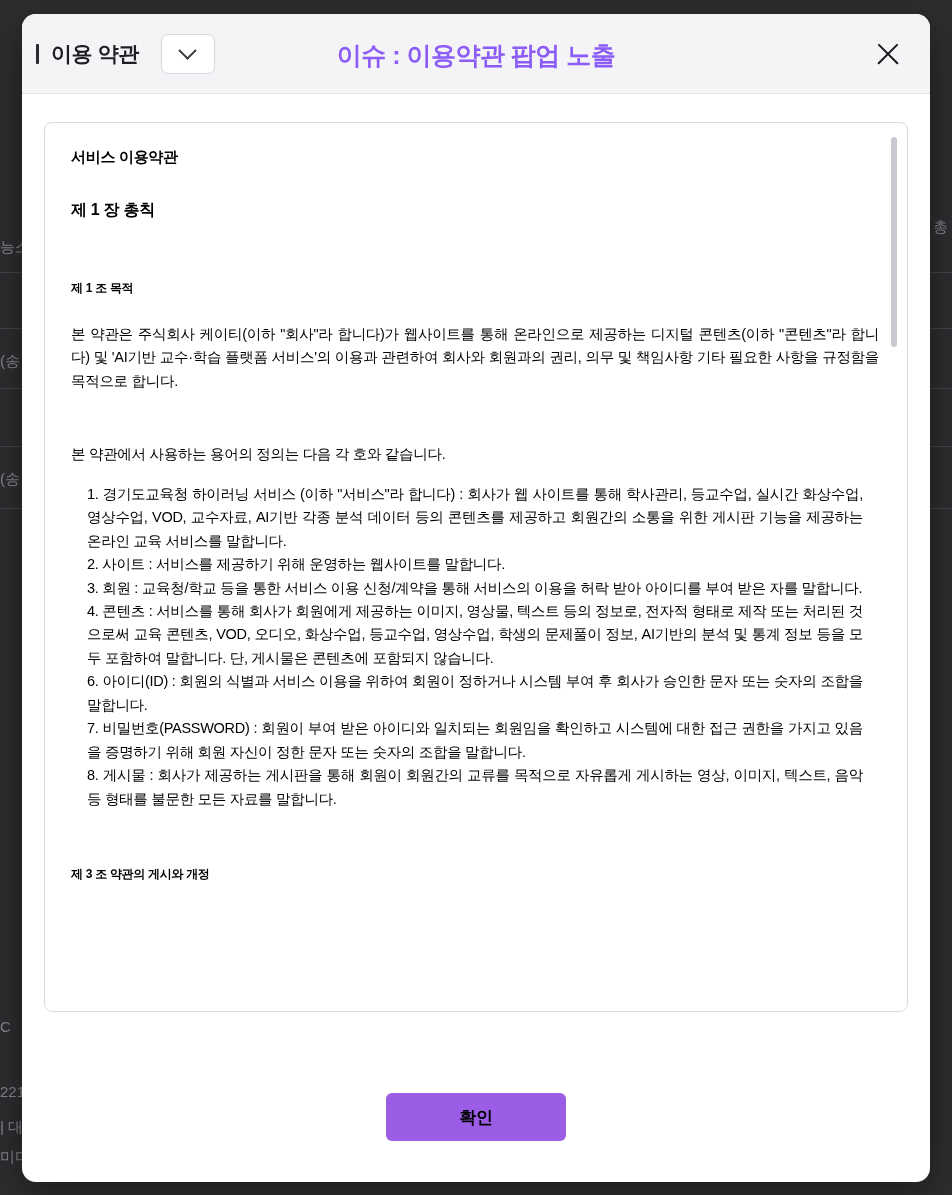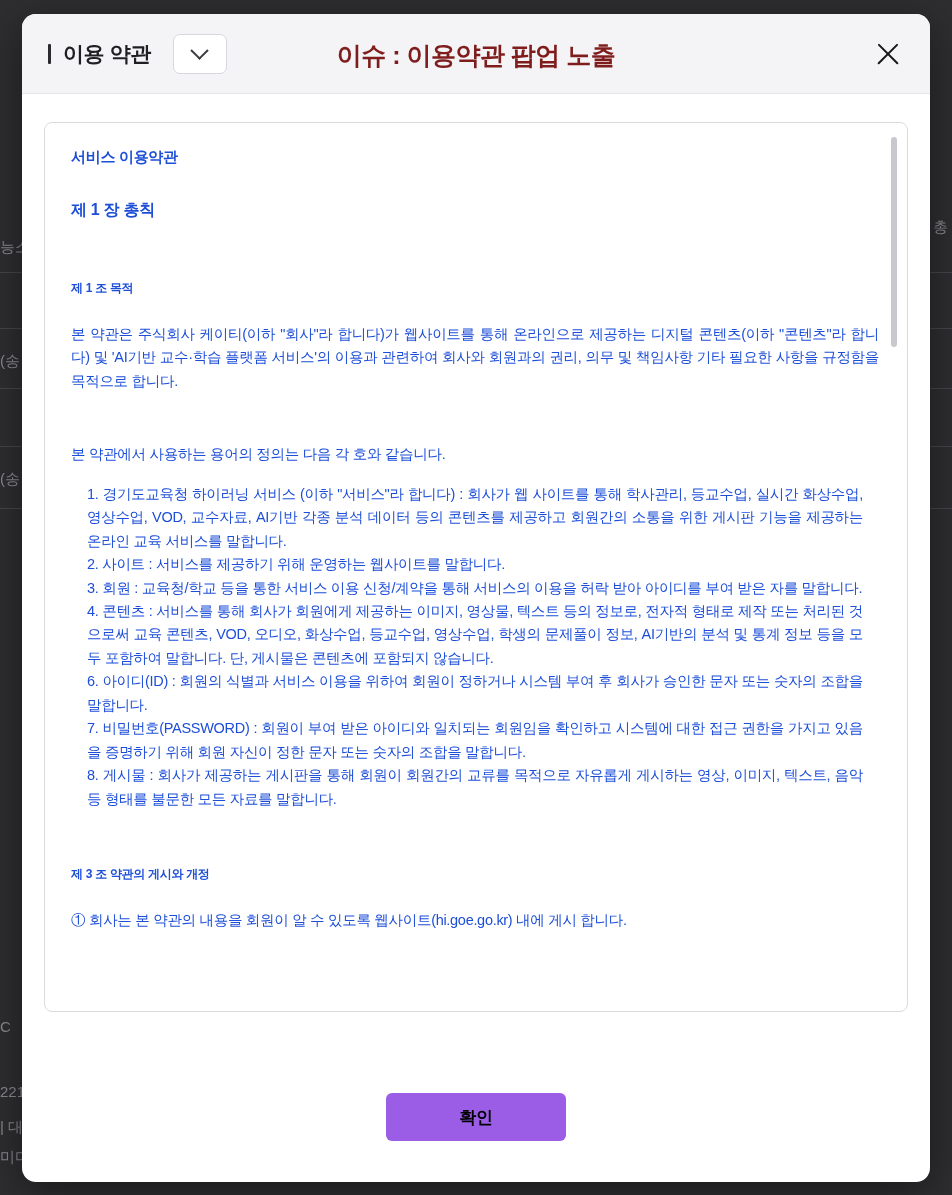--- a/index.html
+++ b/index.html
@@ -76,21 +76,21 @@
     flex-direction: column;
   }
 
   .modal-header {
     position: relative;
     height: 80px;
     background: #f4f3f6;
     border-bottom: 1px solid #e7e5ec;
     display: flex;
     align-items: center;
-    padding: 0 26px;
+    padding: 0 14px;
     box-sizing: border-box;
     flex: 0 0 auto;
   }
 
   .header-bar {
     width: 3px;
     height: 20px;
     background: #2b2b2f;
     margin-right: 12px;
     border-radius: 1px;
@@ -123,21 +123,21 @@
     border-bottom: 2px solid #3a3a40;
     transform: rotate(45deg) translate(-2px, -2px);
   }
 
   .issue-label {
     position: absolute;
     left: 50%;
     transform: translateX(-50%);
     top: 50%;
     margin-top: -15px;
-    color: #7f1d1d;
+    color: #8b5cf6;
     font-size: 25px;
     font-weight: bold;
     letter-spacing: -0.5px;
     white-space: nowrap;
   }
 
   .close-btn {
     position: absolute;
     right: 26px;
     top: 50%;
@@ -174,21 +174,21 @@
     border-radius: 8px;
     box-sizing: border-box;
     padding: 22px 28px 22px 26px;
     overflow: hidden;
     background: #fff;
   }
 
   .terms-content {
     font-size: 14.5px;
     line-height: 1.62;
-    color: #1d4ed8;
+    color: #000000;
     letter-spacing: -0.3px;
   }
 
   .t-title {
     font-weight: bold;
     font-size: 15px;
     margin: 0 0 28px 0;
   }
   .t-chapter {
     font-weight: bold;
@@ -316,21 +316,20 @@
             <li>3. 회원 : 교육청/학교 등을 통한 서비스 이용 신청/계약을 통해 서비스의 이용을 허락 받아 아이디를 부여 받은 자를 말합니다.</li>
             <li>4. 콘텐츠 : 서비스를 통해 회사가 회원에게 제공하는 이미지, 영상물, 텍스트 등의 정보로, 전자적 형태로 제작 또는 처리된 것으로써 교육 콘텐츠, VOD, 오디오, 화상수업, 등교수업, 영상수업, 학생의 문제풀이 정보, AI기반의 분석 및 통계 정보 등을 모두 포함하여 말합니다. 단, 게시물은 콘텐츠에 포함되지 않습니다.</li>
             <li>6. 아이디(ID) : 회원의 식별과 서비스 이용을 위하여 회원이 정하거나 시스템 부여 후 회사가 승인한 문자 또는 숫자의 조합을 말합니다.</li>
             <li>7. 비밀번호(PASSWORD) : 회원이 부여 받은 아이디와 일치되는 회원임을 확인하고 시스템에 대한 접근 권한을 가지고 있음을 증명하기 위해 회원 자신이 정한 문자 또는 숫자의 조합을 말합니다.</li>
             <li>8. 게시물 : 회사가 제공하는 게시판을 통해 회원이 회원간의 교류를 목적으로 자유롭게 게시하는 영상, 이미지, 텍스트, 음악 등 형태를 불문한 모든 자료를 말합니다.</li>
           </ul>
 
           <div class="t-gap-lg"></div>
 
           <p class="t-article">제 3 조 약관의 게시와 개정</p>
-          <p style="margin:0;">① 회사는 본 약관의 내용을 회원이 알 수 있도록 웹사이트(hi.goe.go.kr) 내에 게시 합니다.</p>
 
         </div>
 
         <div class="scroll-track">
           <div class="scroll-thumb"></div>
         </div>
       </div>
     </div>
 
     <div class="modal-footer">

